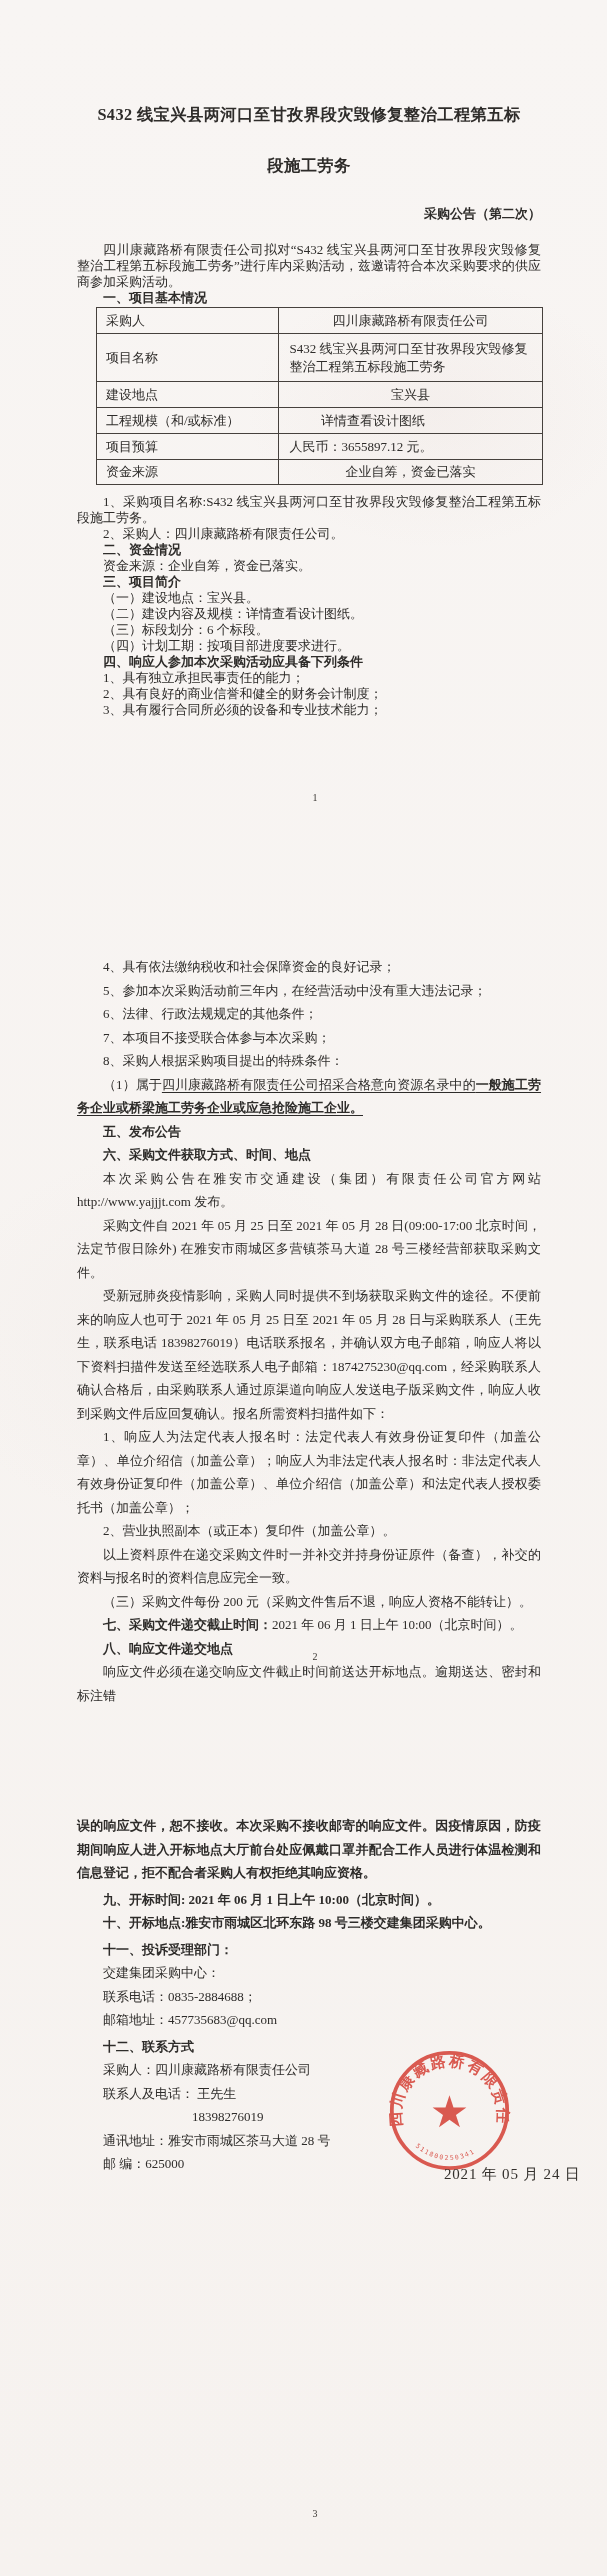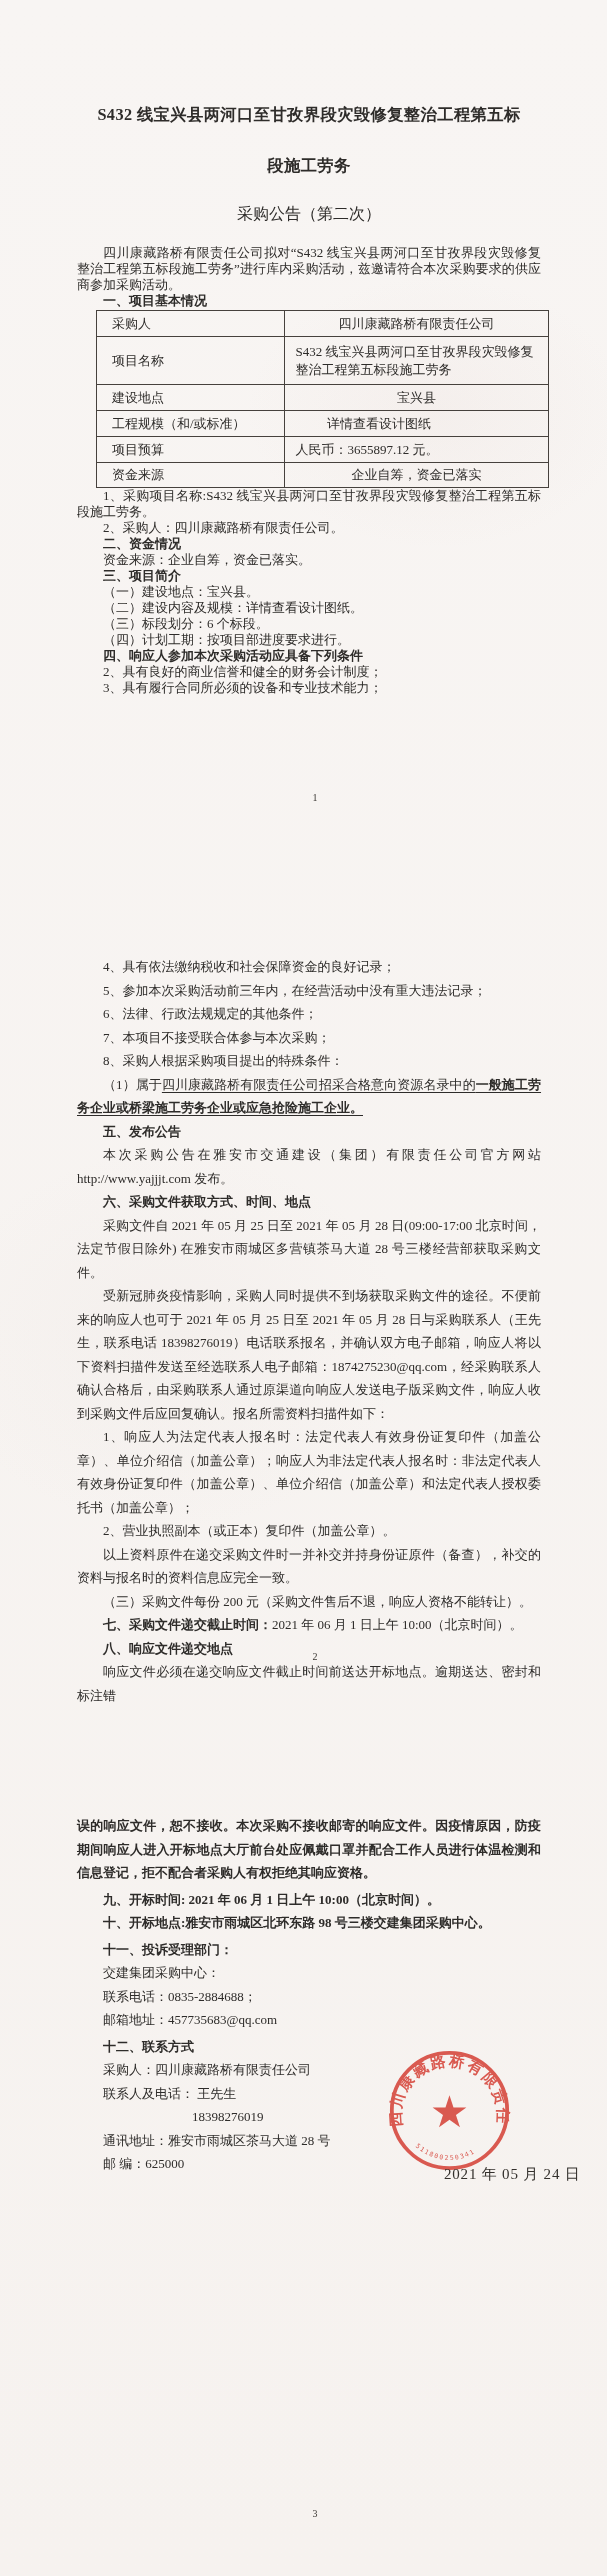--- a/index.html
+++ b/index.html
@@ -13,24 +13,24 @@
     background:
       radial-gradient(ellipse 319px 228px at 72% 16%, rgba(214,188,182,0.10), transparent 60%),
       radial-gradient(ellipse 395px 319px at 28% 52%, rgba(208,192,186,0.08), transparent 60%),
       linear-gradient(#f8f5f3,#f6f2ef);
   }
   .pagebox{position:absolute;left:77px;width:464px;}
   .line{margin:0;font-size:13px;line-height:16px;text-align:justify;text-indent:26px;}
   .p23 .line{line-height:23.5px;}
   .h{font-weight:bold;}
   .title{font-size:16.3px;font-weight:bold;text-align:center;line-height:34px;text-indent:0;letter-spacing:0.4px;}
-  .subtitle{font-size:16px;font-weight:normal;text-align:center;text-indent:0;line-height:30px;margin-top:3px;}
+  .subtitle{font-size:13px;font-weight:bold;text-align:right;text-indent:0;line-height:30px;margin-top:3px;}
   table.info{border-collapse:collapse;margin-left:19px;margin-top:1.5px;width:437px;table-layout:fixed;}
   table.info td{border:0.8px solid #46413d;font-size:13px;padding:0;vertical-align:middle;}
-  table.info td.lab{width:172px;padding-left:15px;}
+  table.info td.lab{width:172px;padding-left:9px;}
   table.info td.val{width:263px;}
   .vc{text-align:center;}
   .vl{padding-left:10.6px !important;}
   .vi{padding-left:42px !important;margin-left:22px;}
   td.val .two{line-height:18px;padding:1.5px 4.6px 1.5px 10.6px;}
   .u{text-decoration:underline;text-underline-offset:3px;}
   .pagenum{position:absolute;left:0;width:607px;text-align:center;padding-left:23px;box-sizing:border-box;
            font-size:10px;color:#3a3733;font-family:"Liberation Serif","DejaVu Serif",serif;}
   .phone-line{text-indent:115px;}
   .stamp{position:absolute;left:385px;top:2046px;width:129px;height:129px;opacity:0.88;}
@@ -75,52 +75,53 @@
           <td class="lab">项目预算</td>
           <td class="val vl">人民币：3655897.12 元。</td>
         </tr>
         <tr style="height:25px;">
           <td class="lab">资金来源</td>
           <td class="val vc">企业自筹，资金已落实</td>
         </tr>
       </tbody>
     </table>
 
-    <p class="line" style="margin-top:0;">1、采购项目名称:S432 线宝兴县两河口至甘孜界段灾毁修复整治工程第五标段施工劳务。</p>
+    <p class="line" style="margin-top:9px;">1、采购项目名称:S432 线宝兴县两河口至甘孜界段灾毁修复整治工程第五标段施工劳务。</p>
     <p class="line">2、采购人：四川康藏路桥有限责任公司。</p>
 
     <p class="line h">二、资金情况</p>
     <p class="line">资金来源：企业自筹，资金已落实。</p>
 
     <p class="line h">三、项目简介</p>
     <p class="line">（一）建设地点：宝兴县。</p>
     <p class="line">（二）建设内容及规模：详情查看设计图纸。</p>
     <p class="line">（三）标段划分：6 个标段。</p>
     <p class="line">（四）计划工期：按项目部进度要求进行。</p>
 
     <p class="line h">四、响应人参加本次采购活动应具备下列条件</p>
+    <p class="line">1、具有独立承担民事责任的能力；</p>
     <p class="line">2、具有良好的商业信誉和健全的财务会计制度；</p>
     <p class="line">3、具有履行合同所必须的设备和专业技术能力；</p>
   </section>
 
   <div class="pagenum" style="top:792px;">1</div>
 
   <section class="pagebox p23" style="top:955px;">
     <p class="line">4、具有依法缴纳税收和社会保障资金的良好记录；</p>
     <p class="line">5、参加本次采购活动前三年内，在经营活动中没有重大违法记录；</p>
     <p class="line">6、法律、行政法规规定的其他条件；</p>
     <p class="line">7、本项目不接受联合体参与本次采购；</p>
     <p class="line">8、采购人根据采购项目提出的特殊条件：</p>
 
     <p class="line"><span>（1）属于</span><span class="u">四川康藏路桥有限责任公司招采合格意向资源名录中的</span><span class="u h">一般施工劳务企业或桥梁施工劳务企业或应急抢险施工企业。</span></p>
 
     <p class="line h">五、发布公告</p>
+    <p class="line h">六、采购文件获取方式、时间、地点</p>
+
     <p class="line">本次采购公告在雅安市交通建设（集团）有限责任公司官方网站 http://www.yajjjt.com 发布。</p>
-
-    <p class="line h">六、采购文件获取方式、时间、地点</p>
     <p class="line">采购文件自 2021 年 05 月 25 日至 2021 年 05 月 28 日(09:00-17:00 北京时间，法定节假日除外) 在雅安市雨城区多营镇茶马大道 28 号三楼经营部获取采购文件。</p>
     <p class="line">受新冠肺炎疫情影响，采购人同时提供不到场获取采购文件的途径。不便前来的响应人也可于 2021 年 05 月 25 日至 2021 年 05 月 28 日与采购联系人（王先生，联系电话 18398276019）电话联系报名，并确认双方电子邮箱，响应人将以下资料扫描件发送至经选联系人电子邮箱：1874275230@qq.com，经采购联系人确认合格后，由采购联系人通过原渠道向响应人发送电子版采购文件，响应人收到采购文件后应回复确认。报名所需资料扫描件如下：</p>
     <p class="line">1、响应人为法定代表人报名时：法定代表人有效身份证复印件（加盖公章）、单位介绍信（加盖公章）；响应人为非法定代表人报名时：非法定代表人有效身份证复印件（加盖公章）、单位介绍信（加盖公章）和法定代表人授权委托书（加盖公章）；</p>
     <p class="line">2、营业执照副本（或正本）复印件（加盖公章）。</p>
     <p class="line">以上资料原件在递交采购文件时一并补交并持身份证原件（备查），补交的资料与报名时的资料信息应完全一致。</p>
     <p class="line">（三）采购文件每份 200 元（采购文件售后不退，响应人资格不能转让）。</p>
 
     <p class="line"><span class="h">七、采购文件递交截止时间：</span><span>2021 年 06 月 1 日上午 10:00（北京时间）。</span></p>
 
     <p class="line h">八、响应文件递交地点</p>

